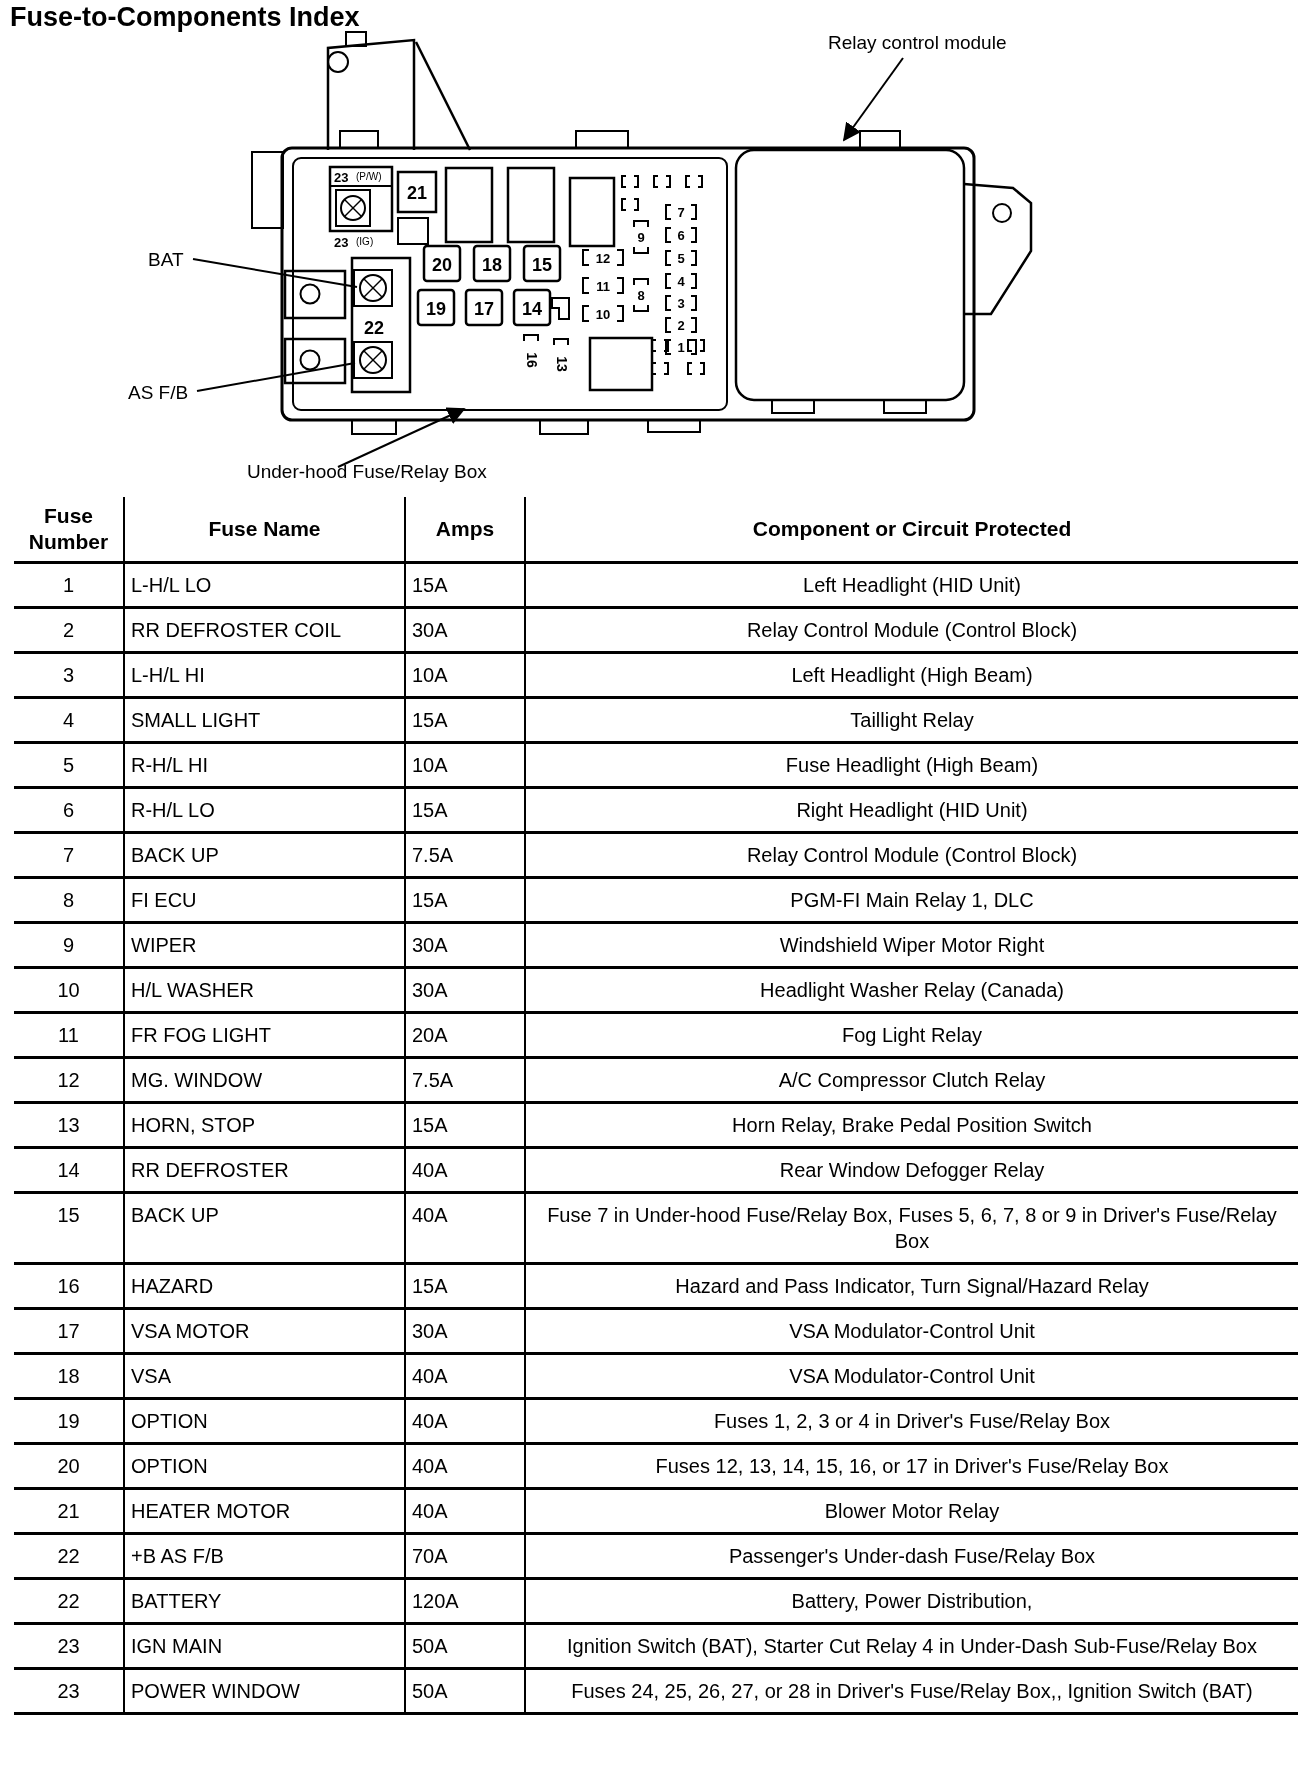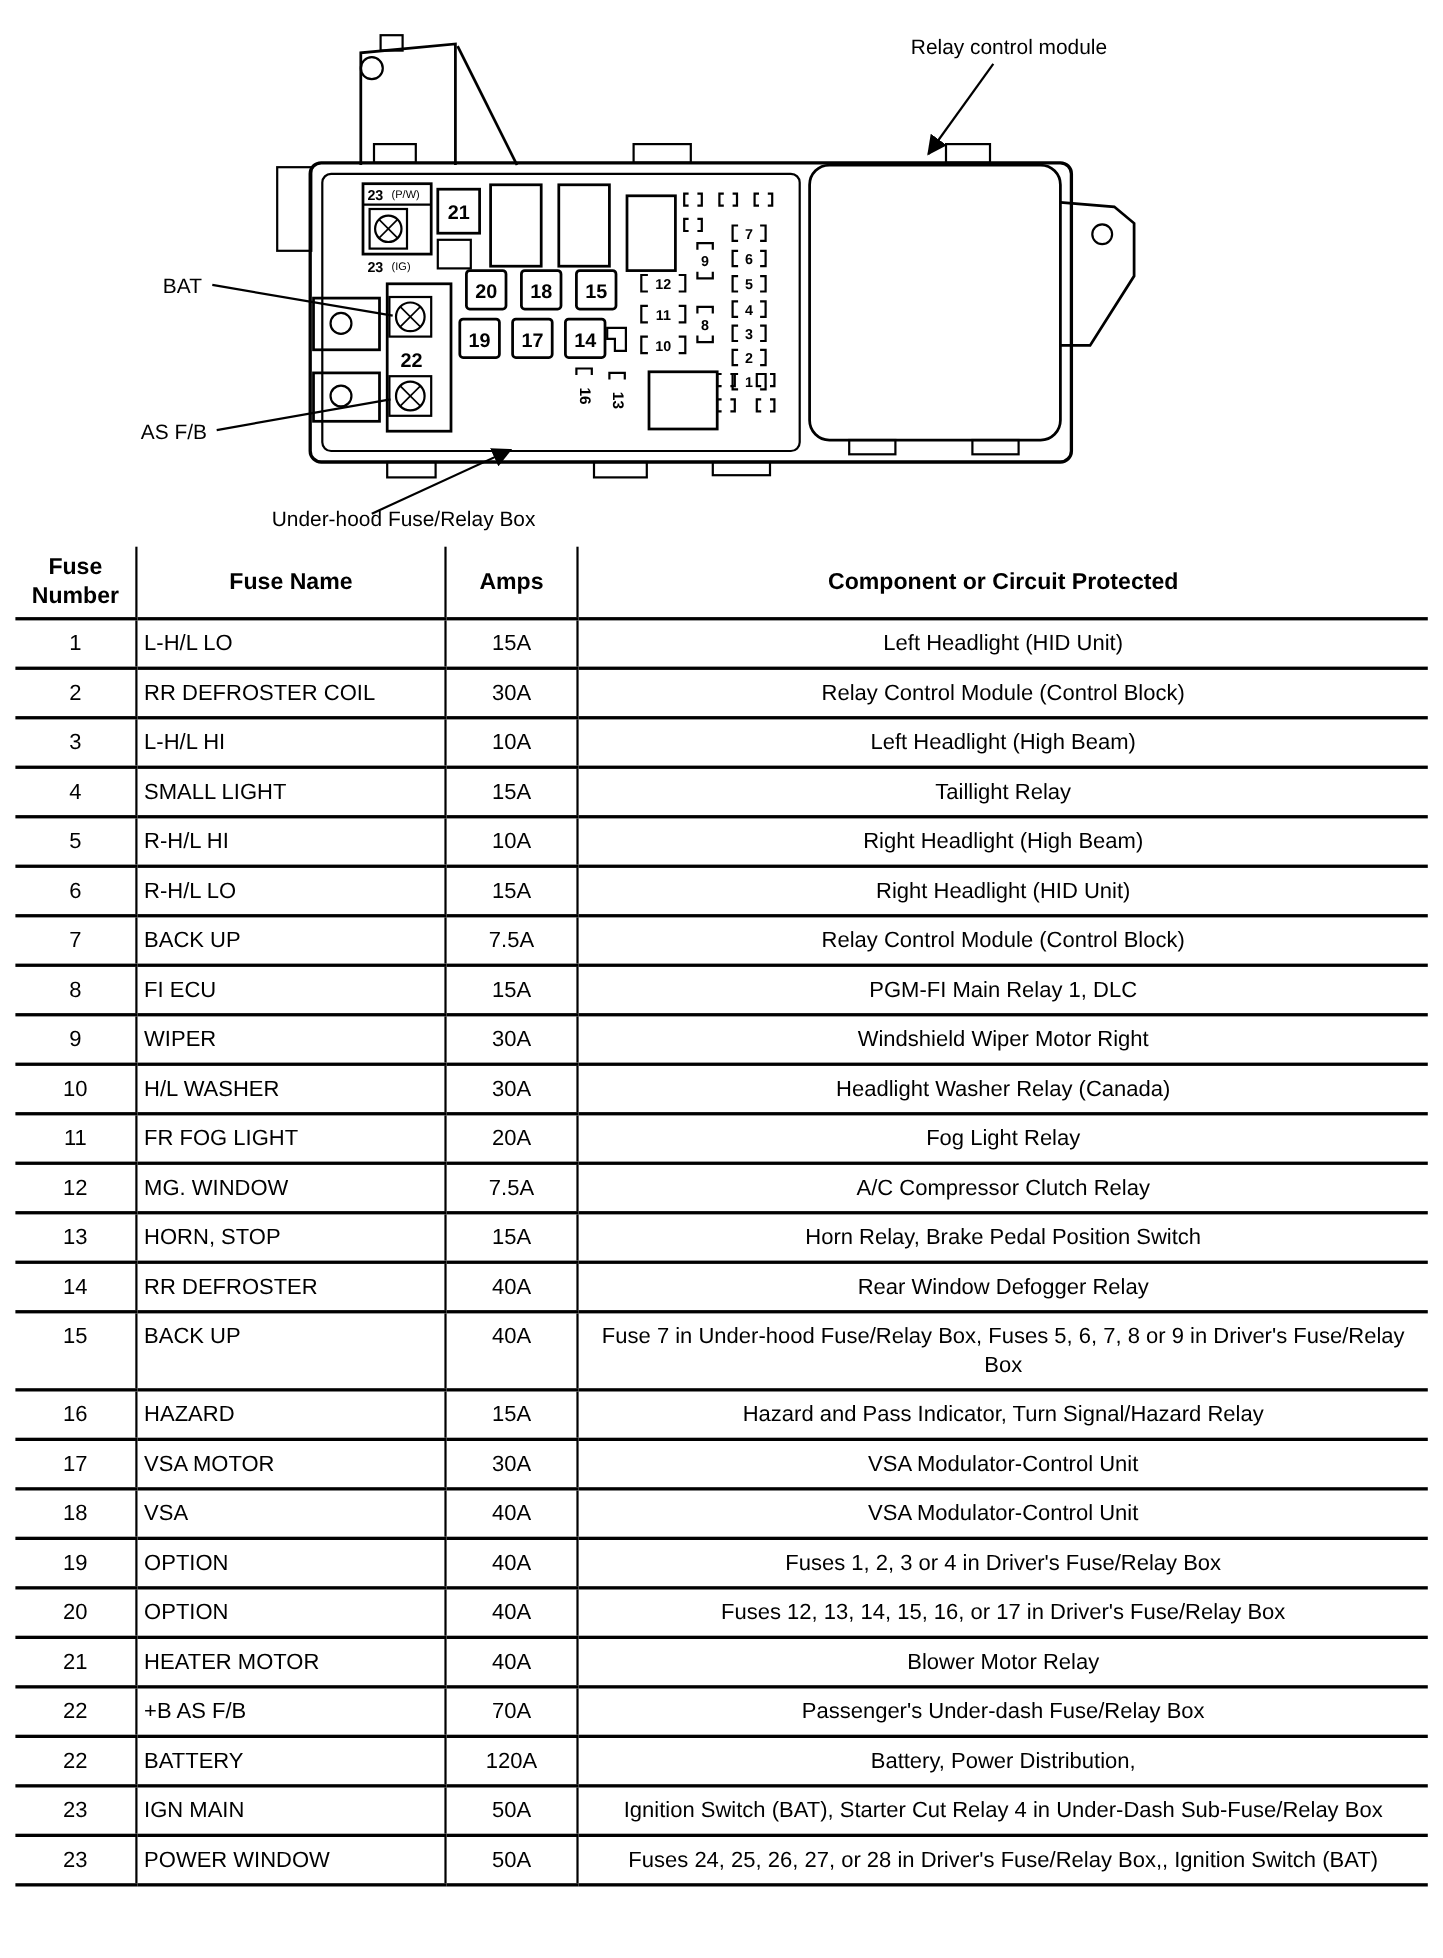--- a/index.html
+++ b/index.html
@@ -30,21 +30,21 @@
     vertical-align: middle; padding: 6px 4px;
     border-bottom: 3px solid #000; line-height: 26px;
   }
   .fuse-table td {
     font-size: 20px; line-height: 26px; padding: 8px 6px;
     border-bottom: 3px solid #000; vertical-align: top;
     overflow: hidden;
   }
   .fuse-table th + th, .fuse-table td + td { border-left: 2px solid #000; }
   .col-number { text-align: center; }
-  .col-amps   { text-align: center; }
+  .col-amps   { text-align: left; }
   .col-name   { text-align: left; padding-left: 14px; }
   .col-component { text-align: center; padding-left: 14px; }
 </style>
 </head>
 <body>
 
 <div class="page">
 
   <svg class="diagram" width="1312" height="492" viewBox="0 0 1312 492">
     <defs>
@@ -208,20 +208,21 @@
     <text x="681" y="352" text-anchor="middle" class="fzb13">1</text>
     <text x="531" y="360" dy="4" text-anchor="middle" class="fzb14" transform="rotate(90 531 360)">16</text>
     <text x="561" y="364" dy="4" text-anchor="middle" class="fzb14" transform="rotate(90 561 364)">13</text>
 
     <text x="828" y="49" class="lbl">Relay control module</text>
     <text x="148" y="266" class="lbl">BAT</text>
     <text x="128" y="399" class="lbl">AS F/B</text>
     <text x="247" y="478" class="lbl">Under-hood Fuse/Relay Box</text>
   </svg>
 
+  <h1 class="title">Fuse-to-Components Index</h1>
 
   <table class="fuse-table">
     <colgroup>
       <col style="width:110px">
       <col style="width:281px">
       <col style="width:120px">
       <col>
     </colgroup>
     <thead>
       <tr>
@@ -253,21 +254,21 @@
         <tr>
           <td class="col-number">4</td>
           <td class="col-name">SMALL LIGHT</td>
           <td class="col-amps">15A</td>
           <td class="col-component">Taillight Relay</td>
         </tr>
         <tr>
           <td class="col-number">5</td>
           <td class="col-name">R-H/L HI</td>
           <td class="col-amps">10A</td>
-          <td class="col-component">Right Headlight (High Beam)</td>
+          <td class="col-component">Fuse Headlight (High Beam)</td>
         </tr>
         <tr>
           <td class="col-number">6</td>
           <td class="col-name">R-H/L LO</td>
           <td class="col-amps">15A</td>
           <td class="col-component">Right Headlight (HID Unit)</td>
         </tr>
         <tr>
           <td class="col-number">7</td>
           <td class="col-name">BACK UP</td>

